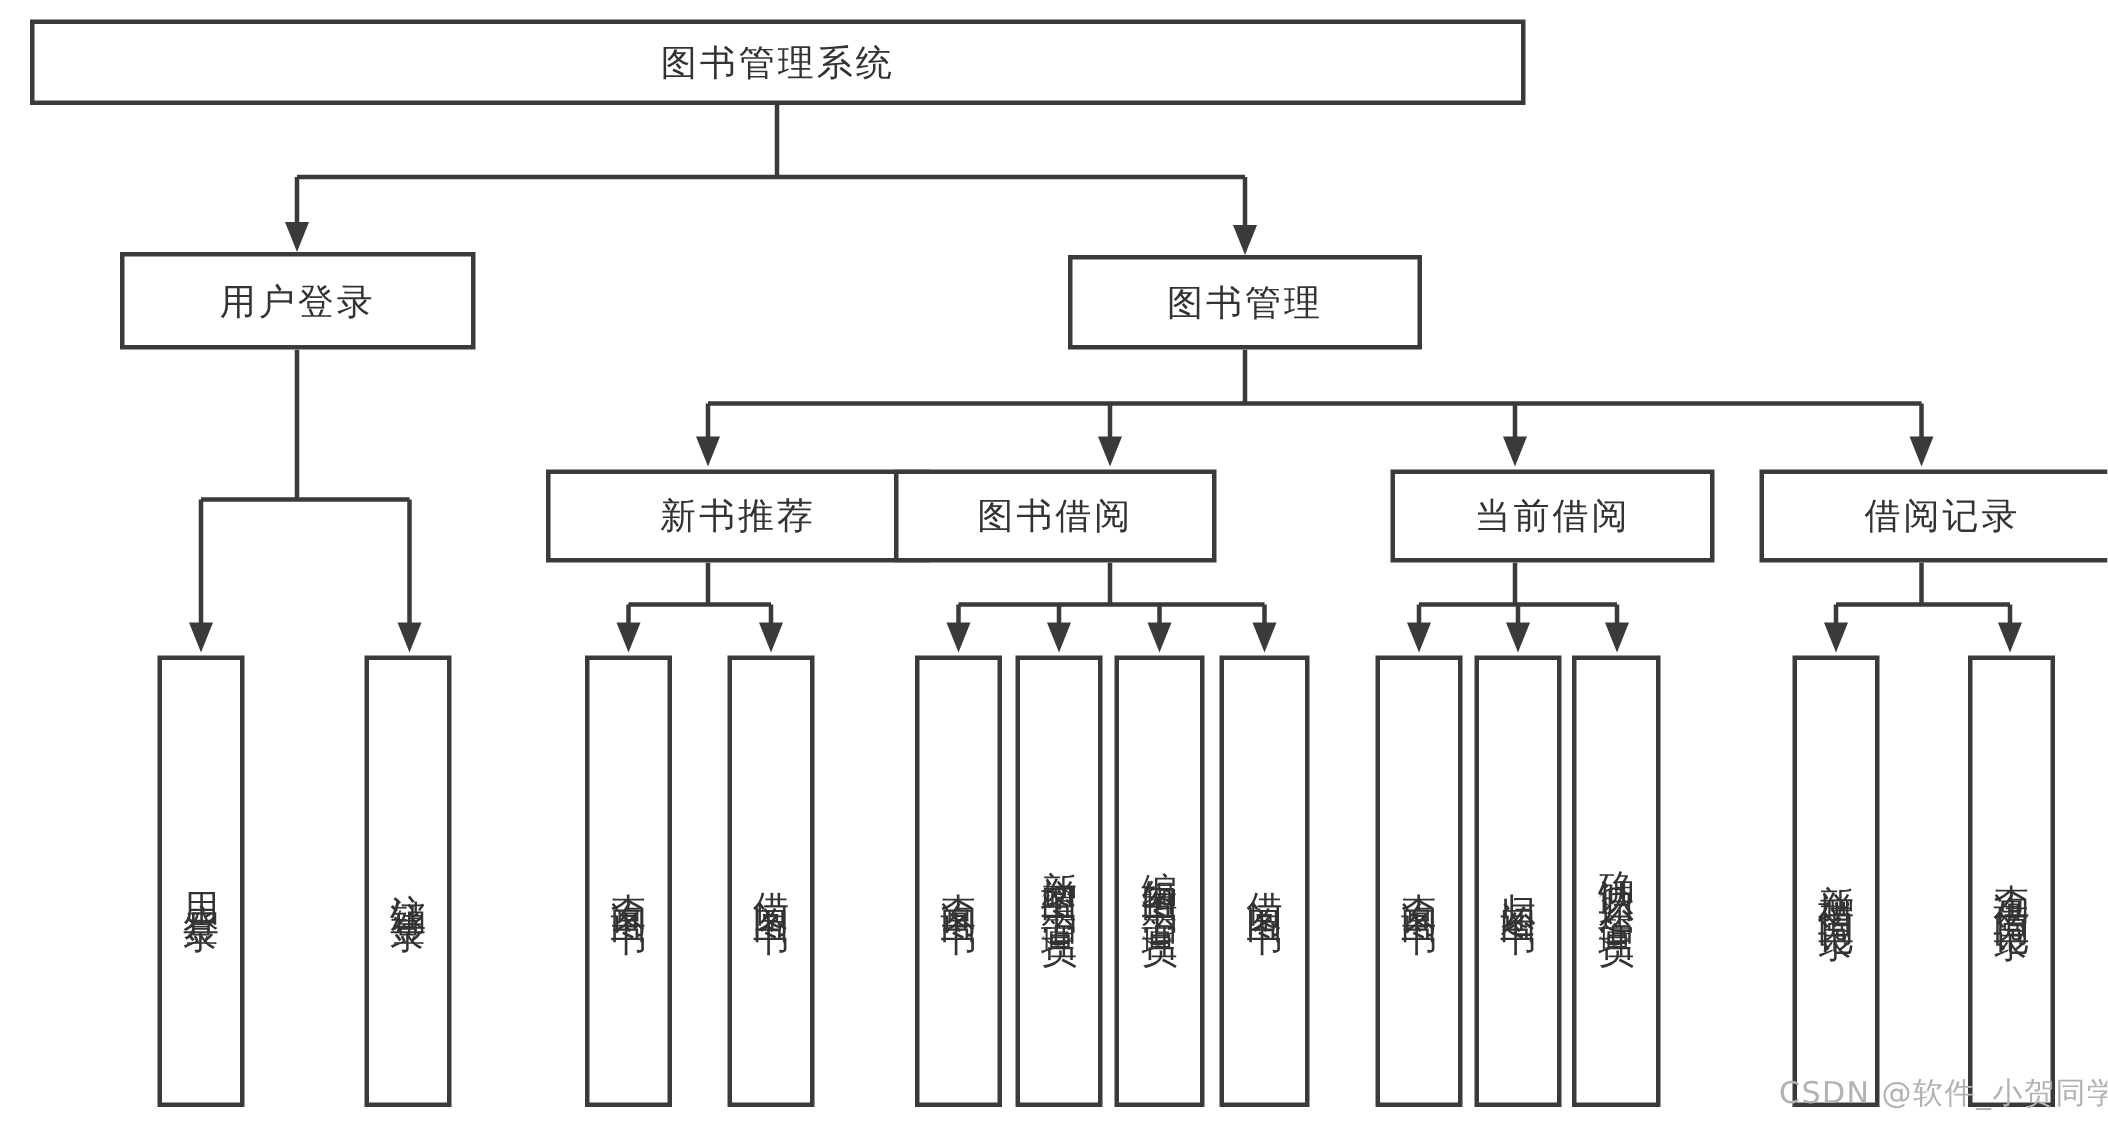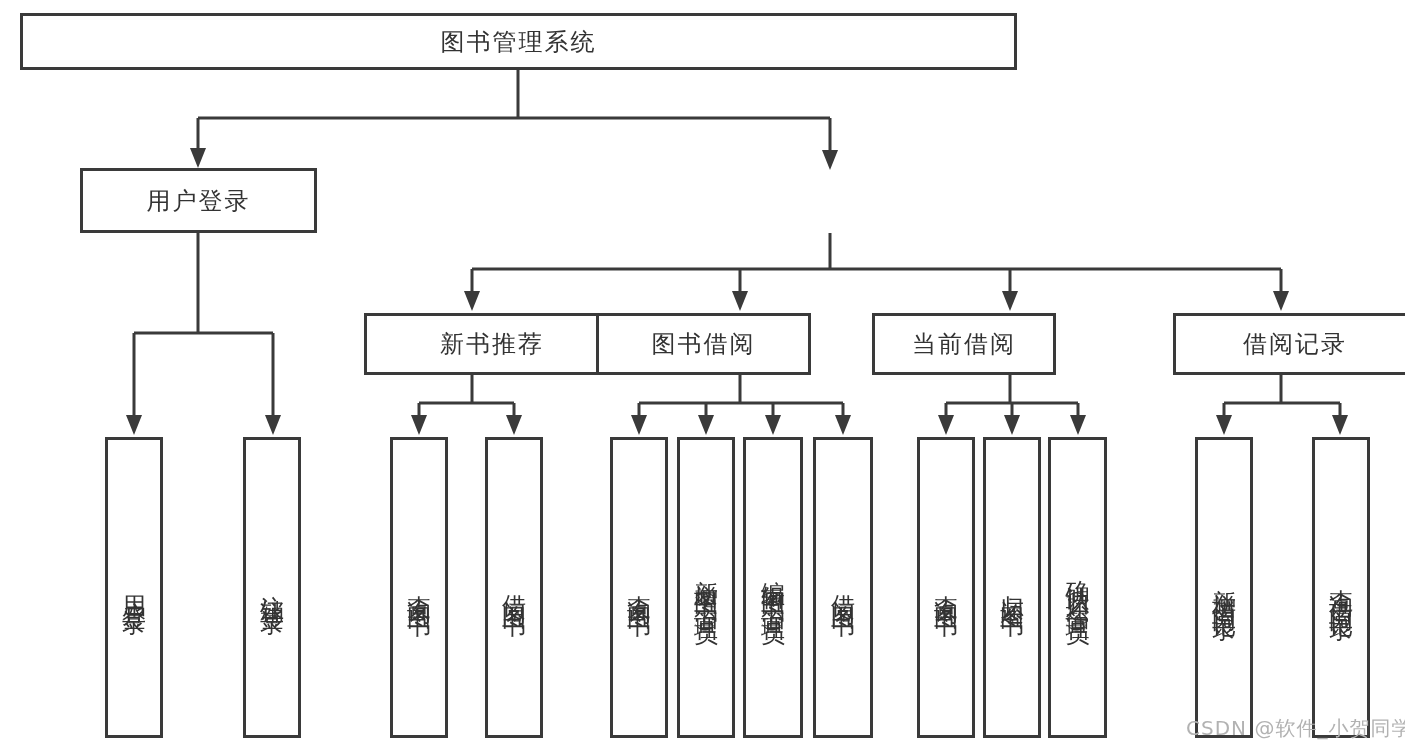--- a/index.html
+++ b/index.html
@@ -66,24 +66,25 @@
     <polygon points="1070,415 1086,415 1078,435"></polygon>
 
     <path d="M1281 375 V403 M1224 403 H1340 M1224 403 V416 M1340 403 V416"></path>
     <polygon points="1216,415 1232,415 1224,435"></polygon>
     <polygon points="1332,415 1348,415 1340,435"></polygon>
   </svg>
 
   <div class="node" style="left:20px;top:13px;width:997px;height:57px">图书管理系统</div>
 
   <div class="node" style="left:80px;top:168px;width:237px;height:65px">用户登录</div>
+  <div class="node" style="left:712px;top:170px;width:236px;height:63px">图书管理</div>
 
   <div class="node" style="left:364px;top:313px;width:256px;height:62px">新书推荐</div>
   <div class="node" style="left:596px;top:313px;width:215px;height:62px">图书借阅</div>
-  <div class="node" style="left:872px;top:313px;width:184px;height:62px">当前借阅</div>
+  <div class="node" style="left:927px;top:313px;width:216px;height:62px">当前借阅</div>
   <div class="node" style="left:1173px;top:313px;width:244px;height:62px">借阅记录</div>
 
   <div class="leaf" style="left:105px">
     <span class="vtext">用户登录</span>
   </div>
   <div class="leaf" style="left:243px">
     <span class="vtext">注销登录</span>
   </div>
 
   <div class="leaf" style="left:390px">

